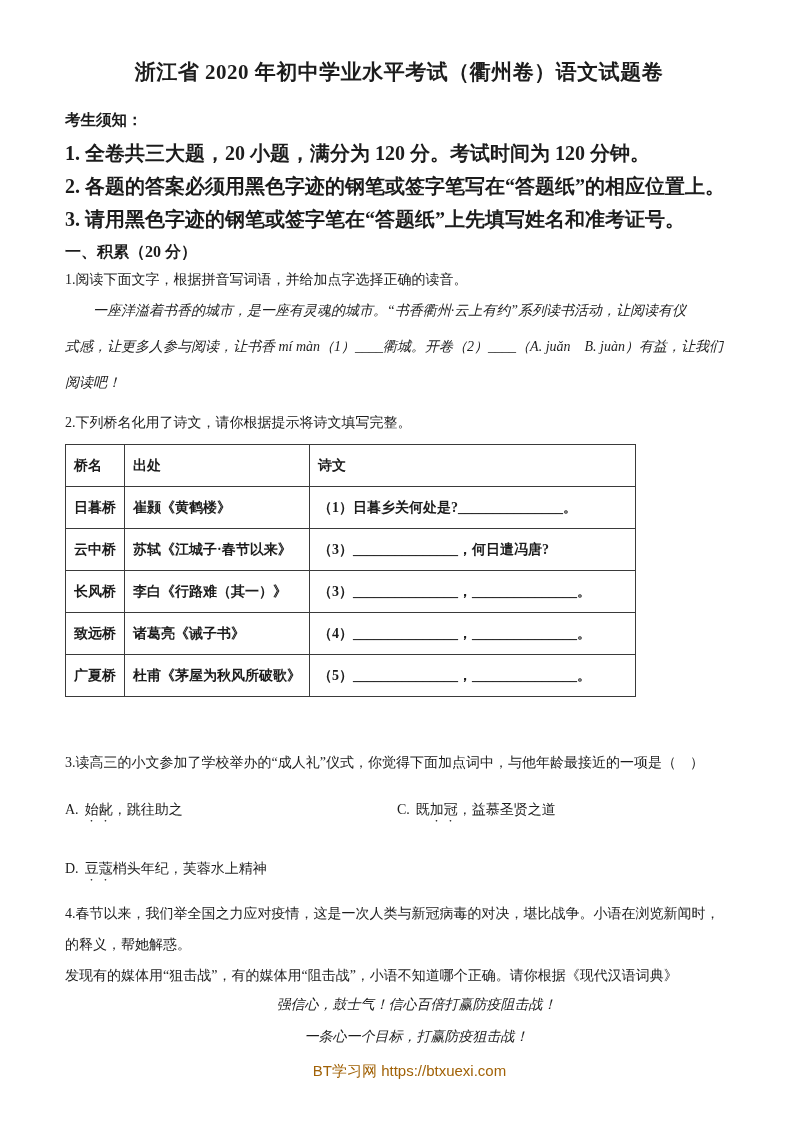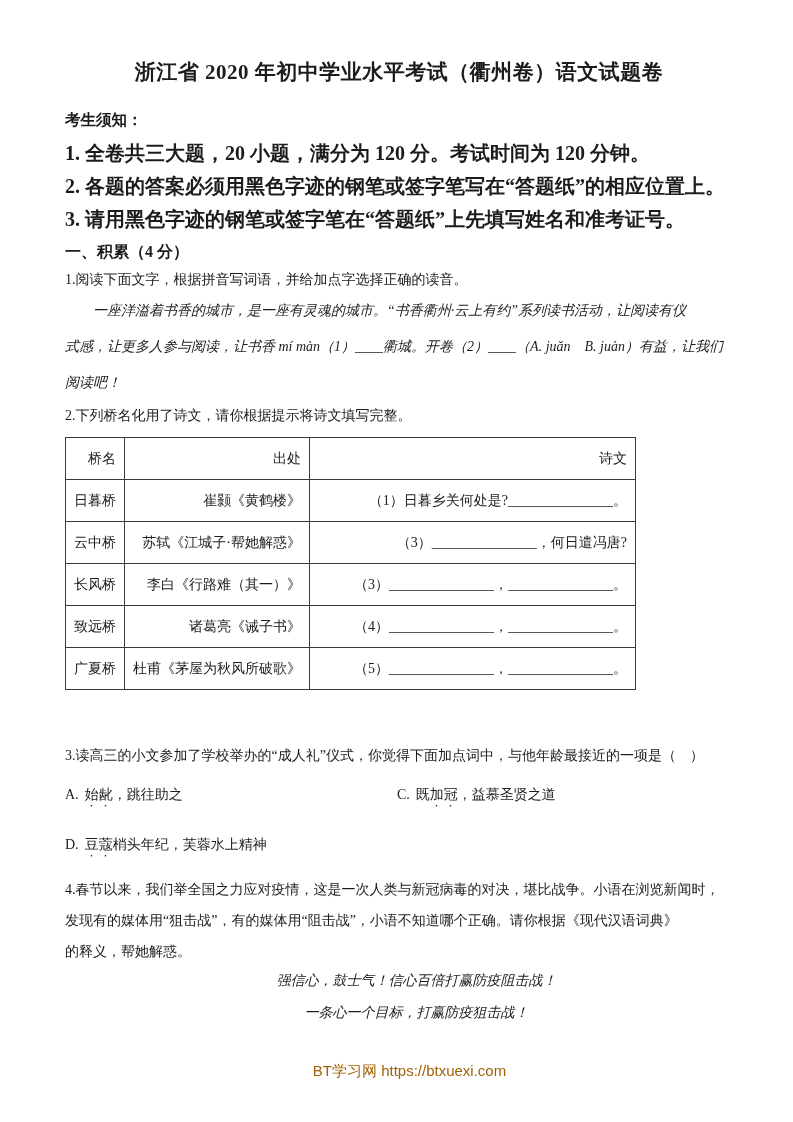--- a/index.html
+++ b/index.html
@@ -29,45 +29,45 @@
   .notice-item   { margin-top: 13px;  font-size: 20px; font-weight: bold; line-height: 20px; }
 
   .section-heading { margin-top: 13px; font-size: 16px; font-weight: bold; line-height: 20px; }
 
   .q-stem { margin-top: 8px; font-size: 14px; line-height: 19px; }
 
   .passage { margin-top: 4px; font-size: 14px; font-style: italic; }
   .passage .p-line { line-height: 36px; white-space: nowrap; }
   .passage .p-line.first { text-indent: 2em; }
 
-  .q2-stem { margin-top: 5px; }
+  .q2-stem { margin-top: 12px; }
 
   table.bridge-table { margin-top: 12px; border-collapse: collapse; table-layout: fixed; }
   table.bridge-table th, table.bridge-table td {
     border: 1px solid #3a3a3a;
     font-size: 14px;
-    font-weight: normal;
-    text-align: right;
+    font-weight: bold;
+    text-align: left;
     vertical-align: middle;
     padding: 4px 8px;
     height: 42px;
     white-space: nowrap;
     overflow: hidden;
   }
   .col-bridge { width: 58px; }
   .col-source { width: 183px; }
   .col-verse  { width: 326px; }
 
   .q3-stem { margin-top: 56px; }
 
   .options {
-    margin-top: 20px;
+    margin-top: 28px;
     display: grid;
     grid-template-columns: 332px auto;
-    row-gap: 25px;
+    row-gap: 34px;
     font-size: 14px;
     line-height: 20px;
   }
   .option .opt-label { margin-right: 6px; }
   .em-dots {
     -webkit-text-emphasis: filled dot;
     text-emphasis: filled dot;
     -webkit-text-emphasis-position: under;
     text-emphasis-position: under right;
   }
@@ -105,21 +105,21 @@
 
     <div class="title">浙江省 2020 年初中学业水平考试（衢州卷）语文试题卷</div>
 
     <div class="notice">
       <div class="notice-heading">考生须知：</div>
       <div class="notice-item">1. 全卷共三大题，20 小题，满分为 120 分。考试时间为 120 分钟。</div>
       <div class="notice-item">2. 各题的答案必须用黑色字迹的钢笔或签字笔写在“答题纸”的相应位置上。</div>
       <div class="notice-item">3. 请用黑色字迹的钢笔或签字笔在“答题纸”上先填写姓名和准考证号。</div>
     </div>
 
-    <div class="section-heading">一、积累（4 分）</div>
+    <div class="section-heading">一、积累（20 分）</div>
 
     <div class="q-stem">1.阅读下面文字，根据拼音写词语，并给加点字选择正确的读音。</div>
 
     <div class="passage">
       <div class="p-line first">一座洋溢着书香的城市，是一座有灵魂的城市。“书香衢州·云上有约”系列读书活动，让阅读有仪</div>
       <div class="p-line">式感，让更多人参与阅读，让书香 mí màn（1）____衢城。开卷（2）____（A. juǎn　B. juàn）有益，让我们</div>
       <div class="p-line">阅读吧！</div>
     </div>
 
     <div class="q-stem q2-stem">2.下列桥名化用了诗文，请你根据提示将诗文填写完整。</div>
@@ -131,21 +131,21 @@
         <th class="col-source">出处</th>
         <th class="col-verse">诗文</th>
       </tr>
       <tr>
         <td>日暮桥</td>
         <td>崔颢《黄鹤楼》</td>
         <td>（1）日暮乡关何处是?_______________。</td>
       </tr>
       <tr>
         <td>云中桥</td>
-        <td>苏轼《江城子·帮她解惑》</td>
+        <td>苏轼《江城子·春节以来》</td>
         <td>（3）_______________，何日遣冯唐?</td>
       </tr>
       <tr>
         <td>长风桥</td>
         <td>李白《行路难（其一）》</td>
         <td>（3）_______________，_______________。</td>
       </tr>
       <tr>
         <td>致远桥</td>
         <td>诸葛亮《诫子书》</td>
@@ -168,22 +168,22 @@
       <div class="option">
         <span class="opt-label">C.</span><span>既</span><span class="em-dots">加冠</span><span>，益慕圣贤之道</span>
       </div>
       <div class="option">
         <span class="opt-label">D.</span><span></span><span class="em-dots">豆蔻</span><span>梢头年纪，芙蓉水上精神</span>
       </div>
     </div>
 
     <div class="q4">
       <div class="q-line">4.春节以来，我们举全国之力应对疫情，这是一次人类与新冠病毒的对决，堪比战争。小语在浏览新闻时，</div>
+      <div class="q-line">的释义，帮她解惑。</div>
       <div class="q-line">发现有的媒体用“狙击战”，有的媒体用“阻击战”，小语不知道哪个正确。请你根据《现代汉语词典》</div>
-      <div class="q-line">的释义，帮她解惑。</div>
     </div>
 
     <div class="slogan">强信心，鼓士气！信心百倍打赢防疫阻击战！</div>
     <div class="slogan second">一条心一个目标，打赢防疫狙击战！</div>
 
   </div>
 
   <div class="footer">BT学习网 https://btxuexi.com</div>
 </div>
 

